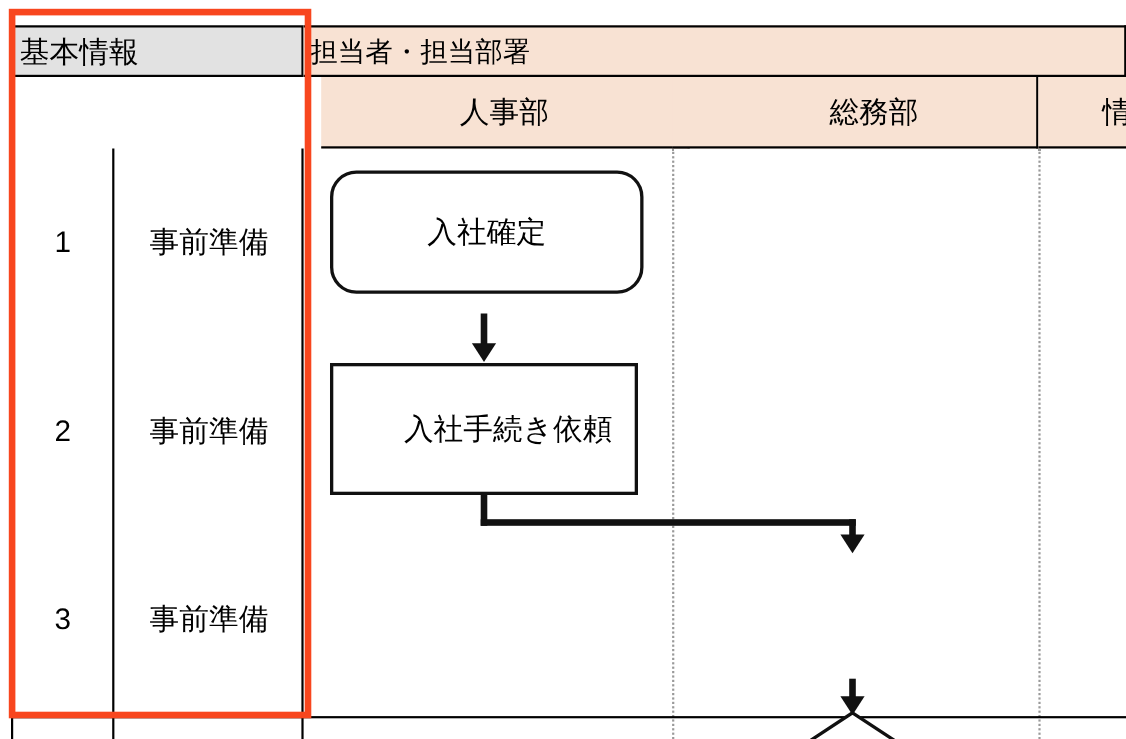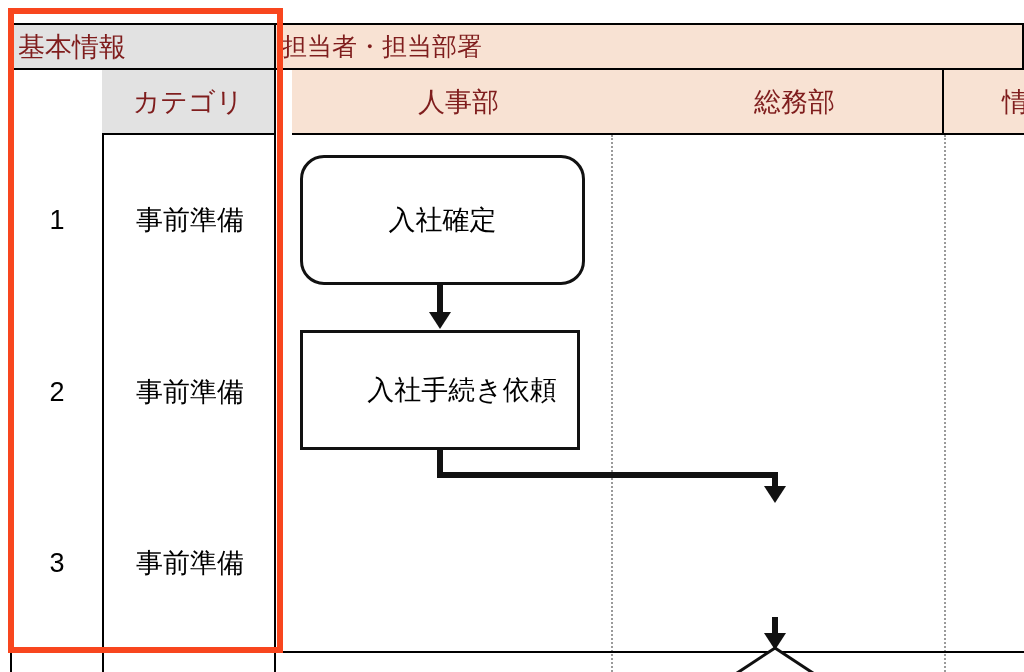--- a/index.html
+++ b/index.html
@@ -14,21 +14,21 @@
     background:#ffffff;
   }
 
   
   .cell{
     position:absolute;
     box-sizing:border-box;
     display:flex;
     align-items:center;
     justify-content:center;
-    color:#7f1d1d;
+    color:#000000;
     white-space:nowrap;
   }
 
   .hdr-group-basic{
     left:10px;top:23px;width:266px;height:47px;
     background:#e2e2e2;
     border:2px solid #000;
     justify-content:flex-start;
     padding-left:6px;
     font-size:27px;
@@ -113,21 +113,20 @@
 </head>
 <body>
 
 <div id="screen">
 
   <div class="cell hdr-group-basic">基本情報</div>
 
   <div class="cell hdr-group-dept">担当者・担当部署</div>
 
 
-  <div class="cell hdr-cat">カテゴリ</div>
 
   <div class="cell hdr-dept hdr-d1">人事部</div>
 
   <div class="cell hdr-dept hdr-d2">総務部</div>
 
   <div class="cell hdr-dept hdr-d3">情</div>
 
   <div class="vline" style="left:10px;top:135px;height:537px;"></div>
 
   <div class="vline" style="left:102px;top:135px;height:537px;"></div>
@@ -141,21 +140,21 @@
 
   <div class="rowcell col-no" style="top:190px;height:60px;">1</div>
   <div class="rowcell col-cat" style="top:190px;height:60px;">事前準備</div>
 
   <div class="rowcell col-no" style="top:362px;height:60px;">2</div>
   <div class="rowcell col-cat" style="top:362px;height:60px;">事前準備</div>
 
   <div class="rowcell col-no" style="top:533px;height:60px;">3</div>
   <div class="rowcell col-cat" style="top:533px;height:60px;">事前準備</div>
 
-  <div class="shape round" style="left:300px;top:155px;width:285px;height:130px;">入社確定</div>
+  <div class="shape round" style="left:300px;top:155px;width:285px;height:112px;">入社確定</div>
 
   <div class="connector" style="left:437px;top:285px;width:6px;height:28px;"></div>
   <div class="arrowhead" style="left:429px;top:312px;"></div>
 
   <div class="shape" style="left:300px;top:330px;width:280px;height:120px;padding-left:44px;">入社手続き依頼</div>
 
   <div class="connector" style="left:437px;top:450px;width:6px;height:28px;"></div>
   <div class="connector" style="left:437px;top:472px;width:341px;height:6px;"></div>
   <div class="connector" style="left:772px;top:472px;width:6px;height:20px;"></div>
   <div class="arrowhead" style="left:764px;top:486px;"></div>

